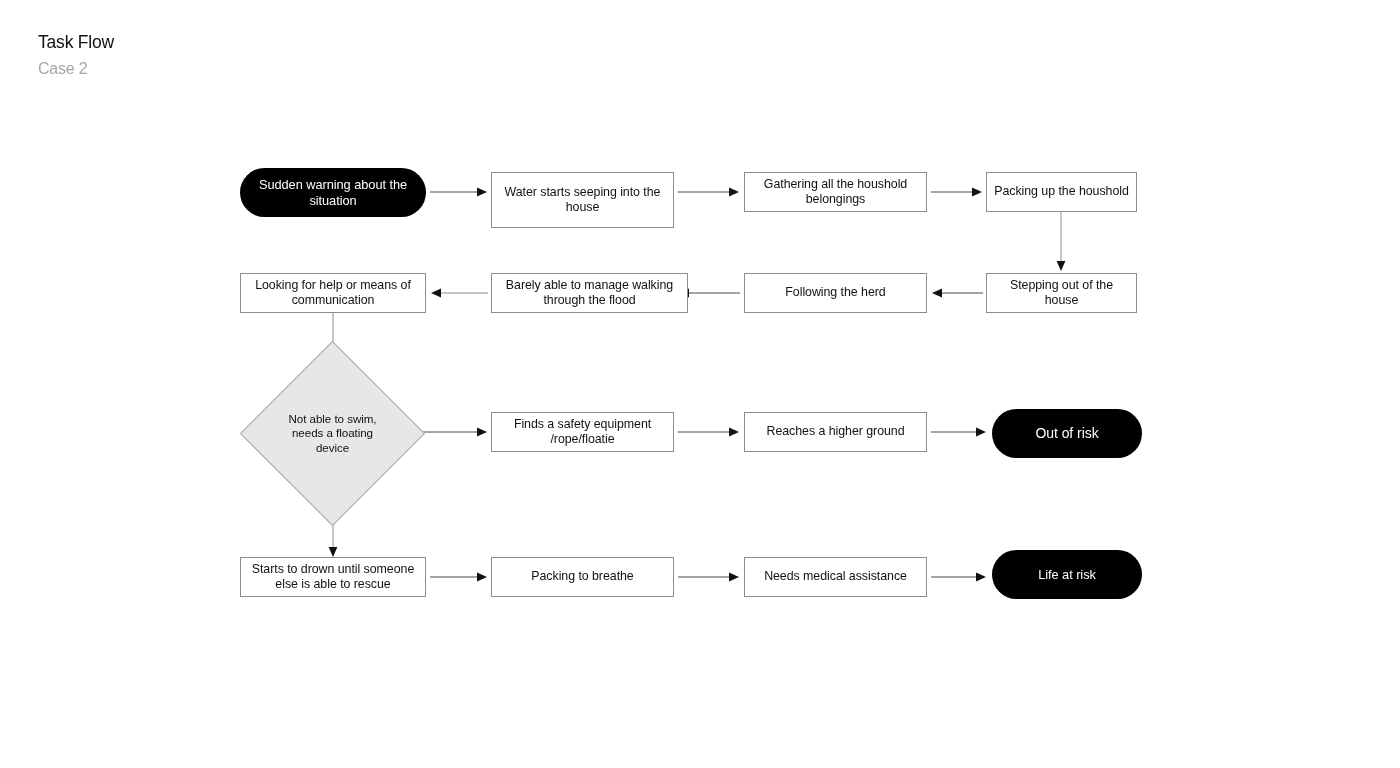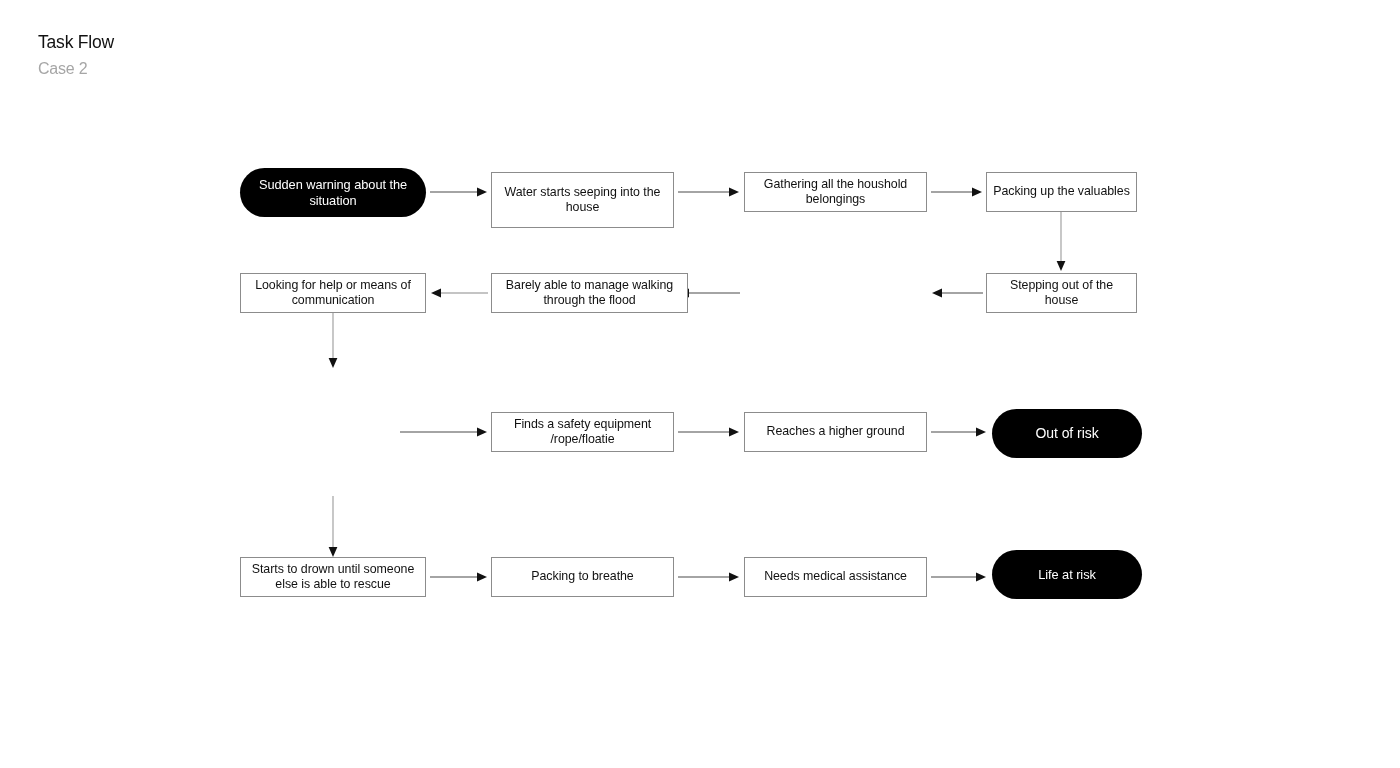--- a/index.html
+++ b/index.html
@@ -224,29 +224,34 @@
       <polygon points="45,3.6 55,8 45,12.4" fill="#111111"></polygon>
     </svg>
   </div>
 
   <div class="node terminator big-label" style="left:240px; top:168px; width:186px; height:49px;">Sudden warning about the situation</div>
 
   <div class="node process" style="left:491px; top:172px; width:183px; height:56px;">Water starts seeping into the house</div>
 
   <div class="node process" style="left:744px; top:172px; width:183px; height:40px;">Gathering all the houshold belongings</div>
 
-  <div class="node process" style="left:986px; top:172px; width:151px; height:40px;">Packing up the valuables</div>
+  <div class="node process" style="left:986px; top:172px; width:151px; height:40px;">Packing up the houshold</div>
 
   <div class="node process" style="left:986px; top:273px; width:151px; height:40px;">Stepping out of the house</div>
 
+  <div class="node process" style="left:744px; top:273px; width:183px; height:40px;">Following the herd</div>
 
   <div class="node process" style="left:491px; top:273px; width:197px; height:40px;">Barely able to manage walking through the flood</div>
 
   <div class="node process" style="left:240px; top:273px; width:186px; height:40px;">Looking for help or means of communication</div>
 
+  <div class="node decision" style="left:267px; top:368px; width:131px; height:131px;">
+    <span class="diamond-shape"></span>
+    <span class="decision-label">Not able to swim, needs a floating device</span>
+  </div>
 
   <div class="node process" style="left:491px; top:412px; width:183px; height:40px;">Finds a safety equipment /rope/floatie</div>
 
   <div class="node process" style="left:744px; top:412px; width:183px; height:40px;">Reaches a higher ground</div>
 
   <div class="node terminator small-label" style="left:992px; top:409px; width:150px; height:49px;">Out of risk</div>
 
   <div class="node process" style="left:240px; top:557px; width:186px; height:40px;">Starts to drown until someone else is able to rescue</div>
 
   <div class="node process" style="left:491px; top:557px; width:183px; height:40px;">Packing to breathe</div>

